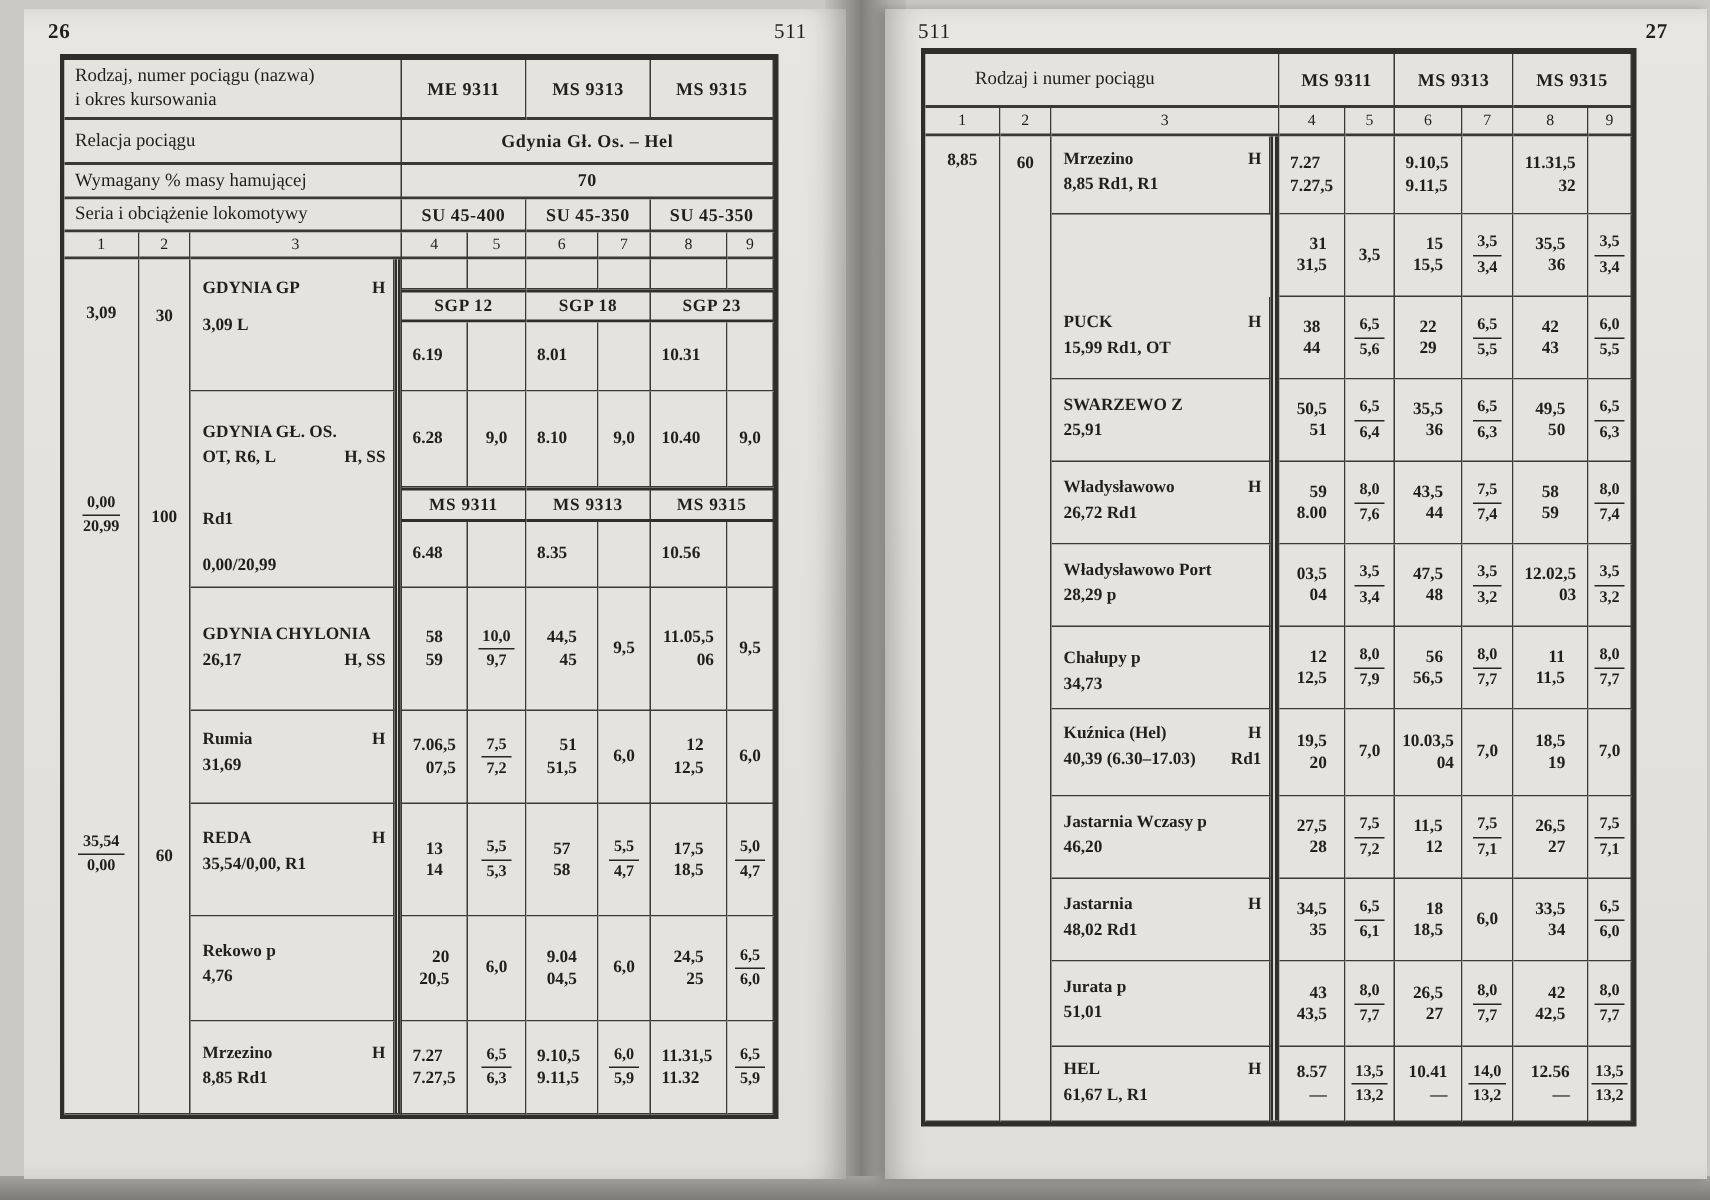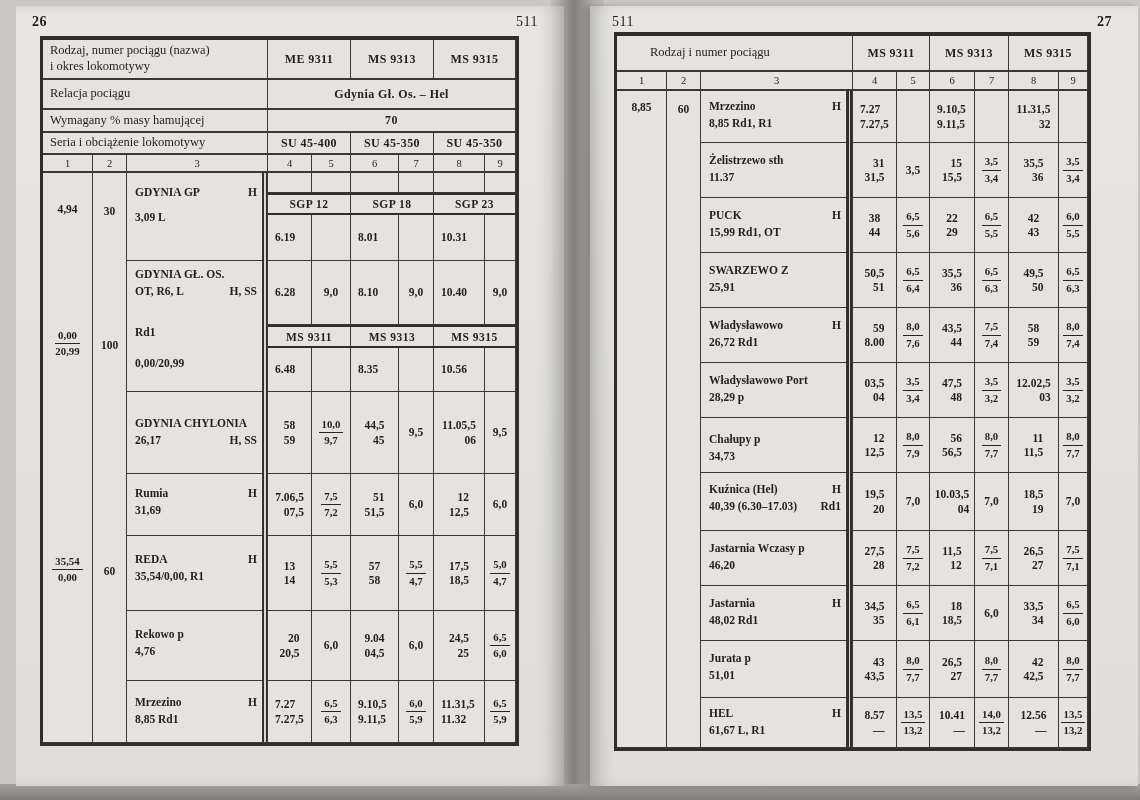--- a/index.html
+++ b/index.html
@@ -46,21 +46,21 @@
 
 <div class="scan">
   <div class="gutter"></div>
   <div class="bottom-band"></div>
 
   <section class="page page-left">
     <div class="corner corner-l">26</div>
     <div class="corner corner-r">511</div>
     <div class="tbl" style="grid-template-columns: 50px 34px 136px 5px 44px 39px 48px 35px 51px 31px; grid-template-rows: 40px 30px 23px 22px 18px 20px 22px 46px 64px 23px 44px 82px 62px 75px 70px 62px;">
         <div class="c hlabel hb" style="grid-area: 1 / 1 / auto / 5;">Rodzaj, numer pociągu (nazwa)
-i okres lokomotywy</div>
+i okres kursowania</div>
         <div class="c hval hb" style="grid-area: 1 / 5 / auto / span 2;">ME 9311</div>
         <div class="c hval hb" style="grid-area: 1 / 7 / auto / span 2;">MS 9313</div>
         <div class="c hval hb" style="grid-area: 1 / 9 / auto / span 2;">MS 9315</div>
         <div class="c hlabel hb" style="grid-area: 2 / 1 / auto / 5;">Relacja pociągu</div>
         <div class="c hval hb" style="grid-area: 2 / 5 / auto / span 6;">Gdynia Gł. Os. – Hel</div>
         <div class="c hlabel hb" style="grid-area: 3 / 1 / auto / 5;">Wymagany % masy hamującej</div>
         <div class="c hval hb" style="grid-area: 3 / 5 / auto / span 6;">70</div>
         <div class="c hlabel hb" style="grid-area: 4 / 1 / auto / 5;">Seria i obciążenie lokomotywy</div>
         <div class="c hval hb" style="grid-area: 4 / 5 / auto / span 2;">SU 45-400</div>
         <div class="c hval hb" style="grid-area: 4 / 7 / auto / span 2;">SU 45-350</div>
@@ -68,21 +68,21 @@
         <div class="c numcell hb" style="grid-area: 5 / 1;">1</div>
         <div class="c numcell hb" style="grid-area: 5 / 2;">2</div>
         <div class="c numcell hb" style="grid-area: 5 / 3 / auto / span 2;">3</div>
         <div class="c numcell hb" style="grid-area: 5 / 5;">4</div>
         <div class="c numcell hb" style="grid-area: 5 / 6;">5</div>
         <div class="c numcell hb" style="grid-area: 5 / 7;">6</div>
         <div class="c numcell hb" style="grid-area: 5 / 8;">7</div>
         <div class="c numcell hb" style="grid-area: 5 / 9;">8</div>
         <div class="c numcell hb" style="grid-area: 5 / 10;">9</div>
         <div class="c kmcol" style="grid-area: 6 / 1 / 17;">
-          <div class="kmgroup" style="top: 30px;">4,94</div>
+          <div class="kmgroup" style="top: 30px;">3,09</div>
           <div class="kmgroup" style="top: 156px;"><span class="fr"><span class="ft">0,00</span><span class="fb">20,99</span></span></div>
           <div class="kmgroup" style="top: 382px;"><span class="fr"><span class="ft">35,54</span><span class="fb">0,00</span></span></div>
         </div>
         <div class="c kmcol" style="grid-area: 6 / 2 / 17;">
           <div class="kmgroup" style="top: 32px;">30</div>
           <div class="kmgroup" style="top: 166px;">100</div>
           <div class="kmgroup" style="top: 392px;">60</div>
         </div>
         <div class="c filler" style="grid-area: 6 / 4 / 17;"></div>
         <div class="c station" style="grid-area: 6 / 3 / span 3;">
@@ -103,21 +103,21 @@
         <div class="c band" style="grid-area: 7 / 5 / auto / span 2;">SGP 12</div>
         <div class="c band" style="grid-area: 7 / 7 / auto / span 2;">SGP 18</div>
         <div class="c band" style="grid-area: 7 / 9 / auto / span 2;">SGP 23</div>
         <div class="c tcell st" style="grid-area: 8 / 5;">6.19</div>
         <div class="c tcell" style="grid-area: 8 / 6;"></div>
         <div class="c tcell st" style="grid-area: 8 / 7;">8.01</div>
         <div class="c tcell" style="grid-area: 8 / 8;"></div>
         <div class="c tcell st" style="grid-area: 8 / 9;">10.31</div>
         <div class="c tcell" style="grid-area: 8 / 10;"></div>
         <div class="c station" style="grid-area: 9 / 3 / span 3;">
-          <div class="sline" style="margin-top: 6px; align-items: flex-end;">
+          <div class="sline" style="margin-top: 20px; align-items: flex-end;">
             <span>GDYNIA GŁ. OS.</span>
           </div>
           <div class="sline">
             <span>OT, R6, L</span>
             <span class="rt">H, SS</span>
           </div>
           <div class="sline" style="margin-top: 26px;">
             <span>Rd1</span>
           </div>
           <div class="sline" style="margin-top: 16px;">
@@ -383,28 +383,20 @@
           </span>
         </div>
         <div class="c tcell" style="grid-area: 3 / 8;"></div>
         <div class="c tcell" style="grid-area: 3 / 9;">
           <span class="tw">
             <div>11.31,5</div>
             <div>32</div>
           </span>
         </div>
         <div class="c tcell" style="grid-area: 3 / 10;"></div>
-        <div class="c station" style="grid-area: 4 / 3 / span 1;">
-          <div class="sline" style="margin-top: 10px;">
-            <span>Żelistrzewo sth</span>
-          </div>
-          <div class="sline">
-            <span>11.37</span>
-          </div>
-        </div>
         <div class="c tcell" style="grid-area: 4 / 5;">
           <span class="tw">
             <div>31</div>
             <div>31,5</div>
           </span>
         </div>
         <div class="c tcell" style="grid-area: 4 / 6;">3,5</div>
         <div class="c tcell" style="grid-area: 4 / 7;">
           <span class="tw">
             <div>15</div>

